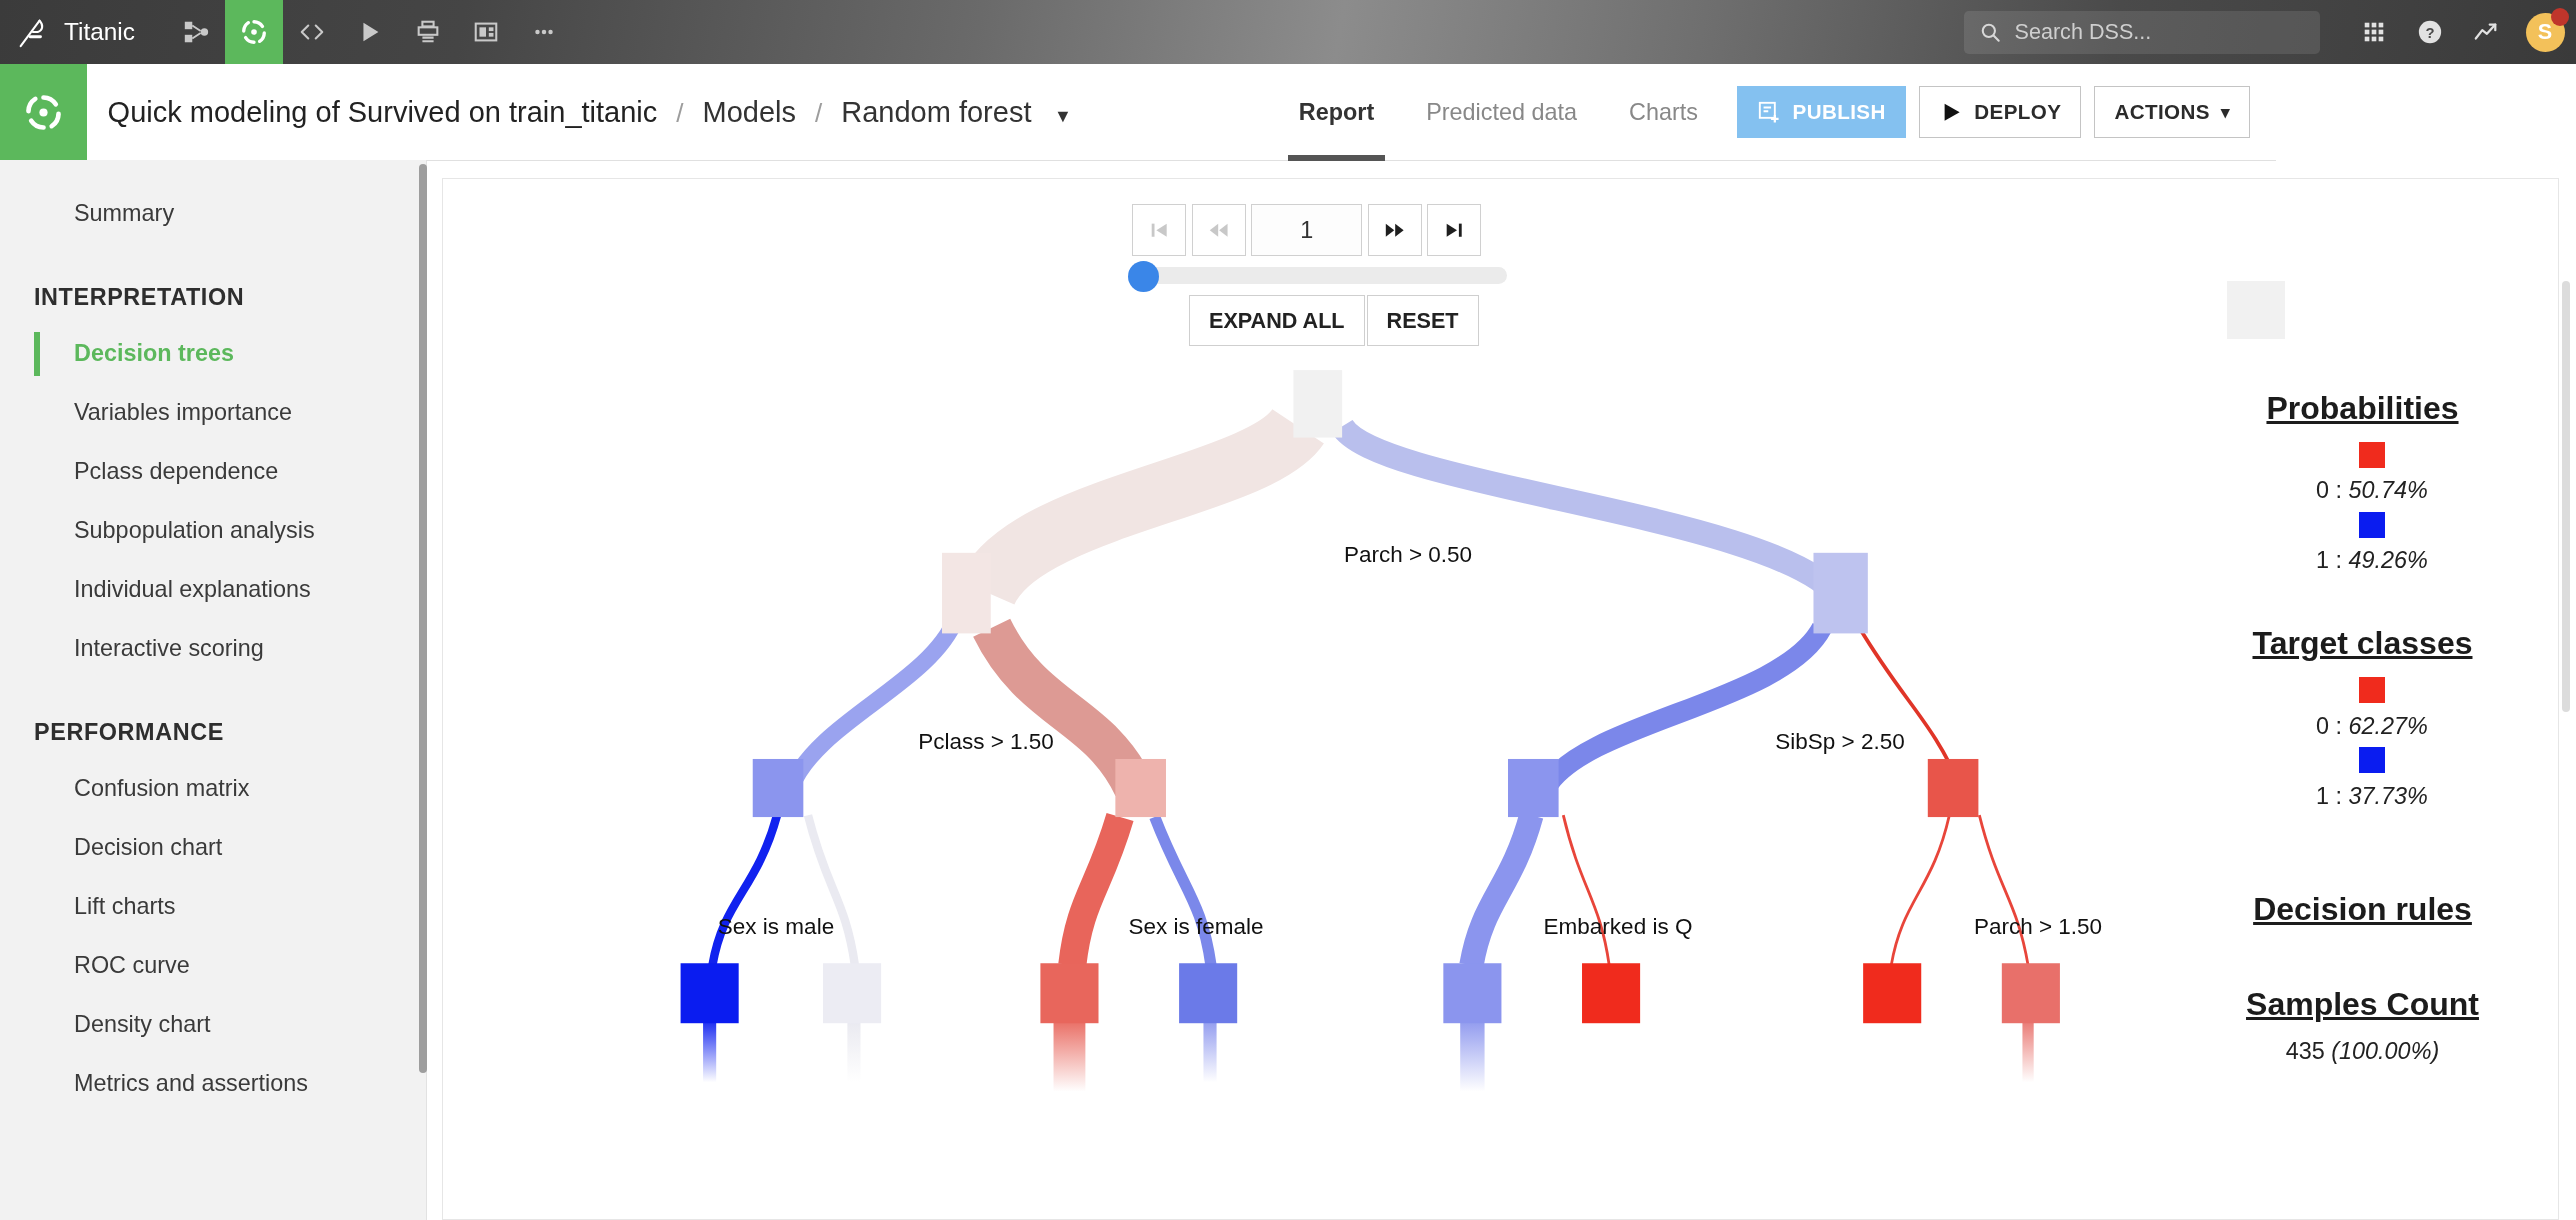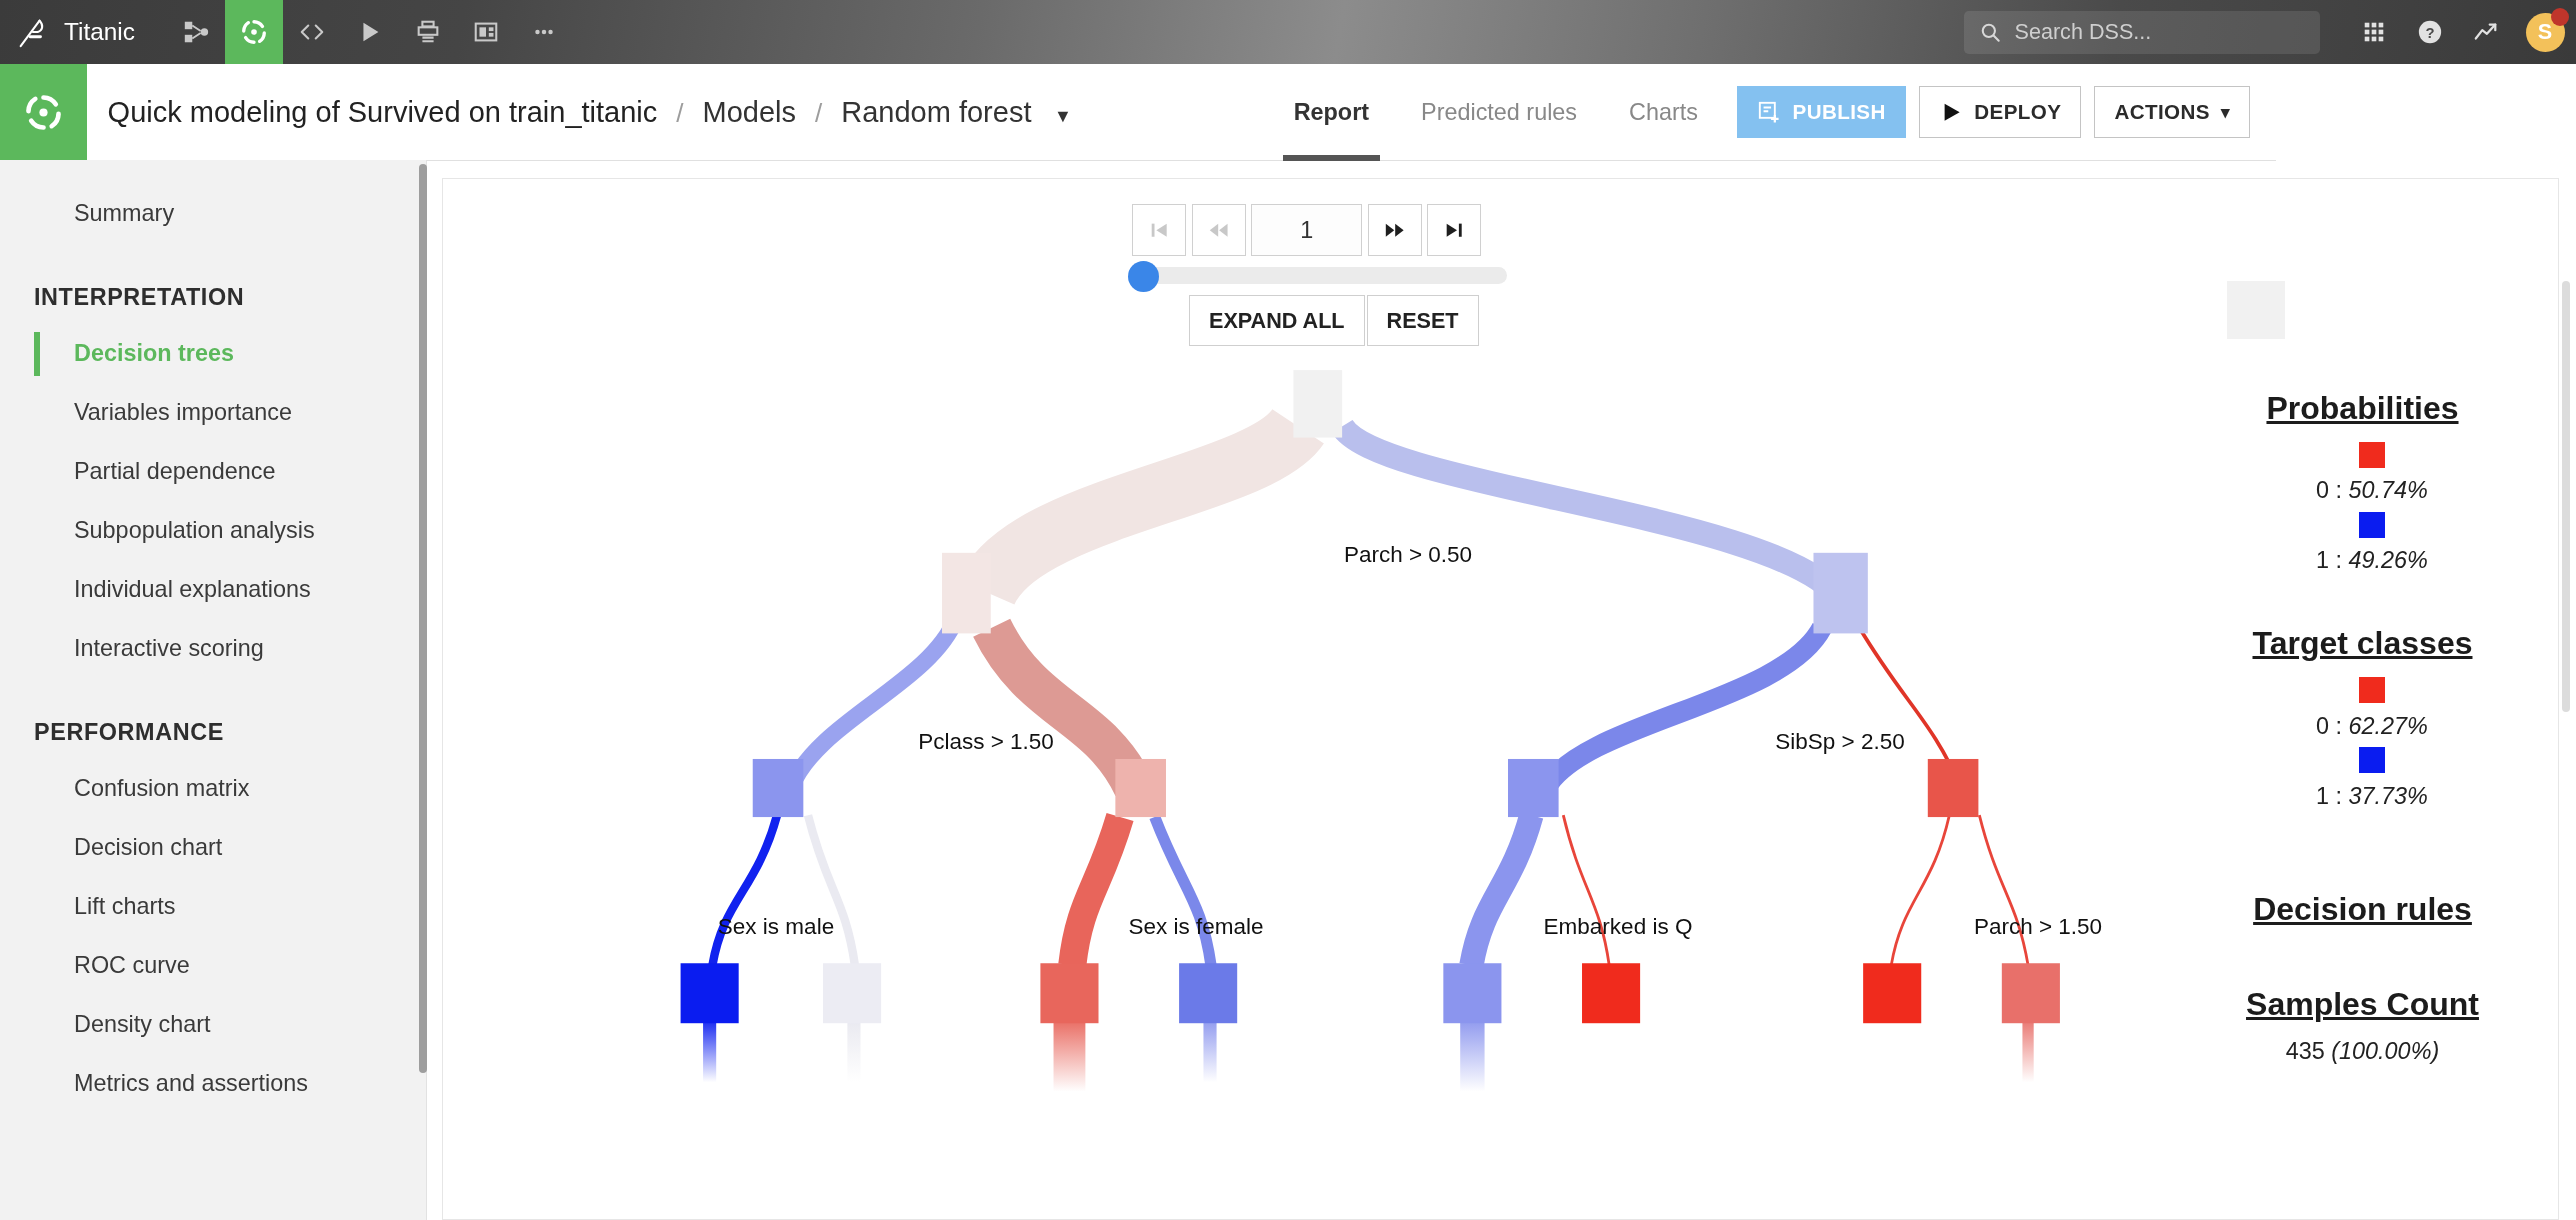--- a/index.html
+++ b/index.html
@@ -356,21 +356,21 @@
     <span class="bc-main">Quick modeling of Survived on train_titanic</span>
     <span class="bc-sep">/</span>
     <span class="bc-item">Models</span>
     <span class="bc-sep">/</span>
     <span class="bc-item">Random forest</span>
     <span class="bc-caret">▼</span>
   </div>
   <div class="header-spacer"></div>
   <div class="tabs">
     <div class="tab active">Report</div>
-    <div class="tab">Predicted rules</div>
+    <div class="tab">Predicted data</div>
     <div class="tab">Charts</div>
   </div>
   <div class="btn publish">
     <svg viewBox="0 0 26 26" fill="none" stroke="#fff" stroke-width="2">
       <rect x="3" y="3" width="16" height="16"></rect>
         <path d="M7 8 H15 M7 12 H12"></path>
       <path d="M19 16 V24 M15 20 H23" stroke-width="2.4"></path>
     </svg>
     <span>PUBLISH</span>
   </div>
@@ -385,21 +385,21 @@
     <span style="font-size:17px;">▾</span>
   </div>
 </div>
 
 <div class="sidebar">
   <div class="side-item">Summary</div>
 
   <div class="side-group">INTERPRETATION</div>
   <div class="side-item active">Decision trees</div>
   <div class="side-item">Variables importance</div>
-  <div class="side-item">Partial dependence</div>
+  <div class="side-item">Pclass dependence</div>
   <div class="side-item">Subpopulation analysis</div>
   <div class="side-item">Individual explanations</div>
   <div class="side-item">Interactive scoring</div>
 
   <div class="side-group">PERFORMANCE</div>
   <div class="side-item">Confusion matrix</div>
   <div class="side-item">Decision chart</div>
   <div class="side-item">Lift charts</div>
   <div class="side-item">ROC curve</div>
   <div class="side-item">Density chart</div>

